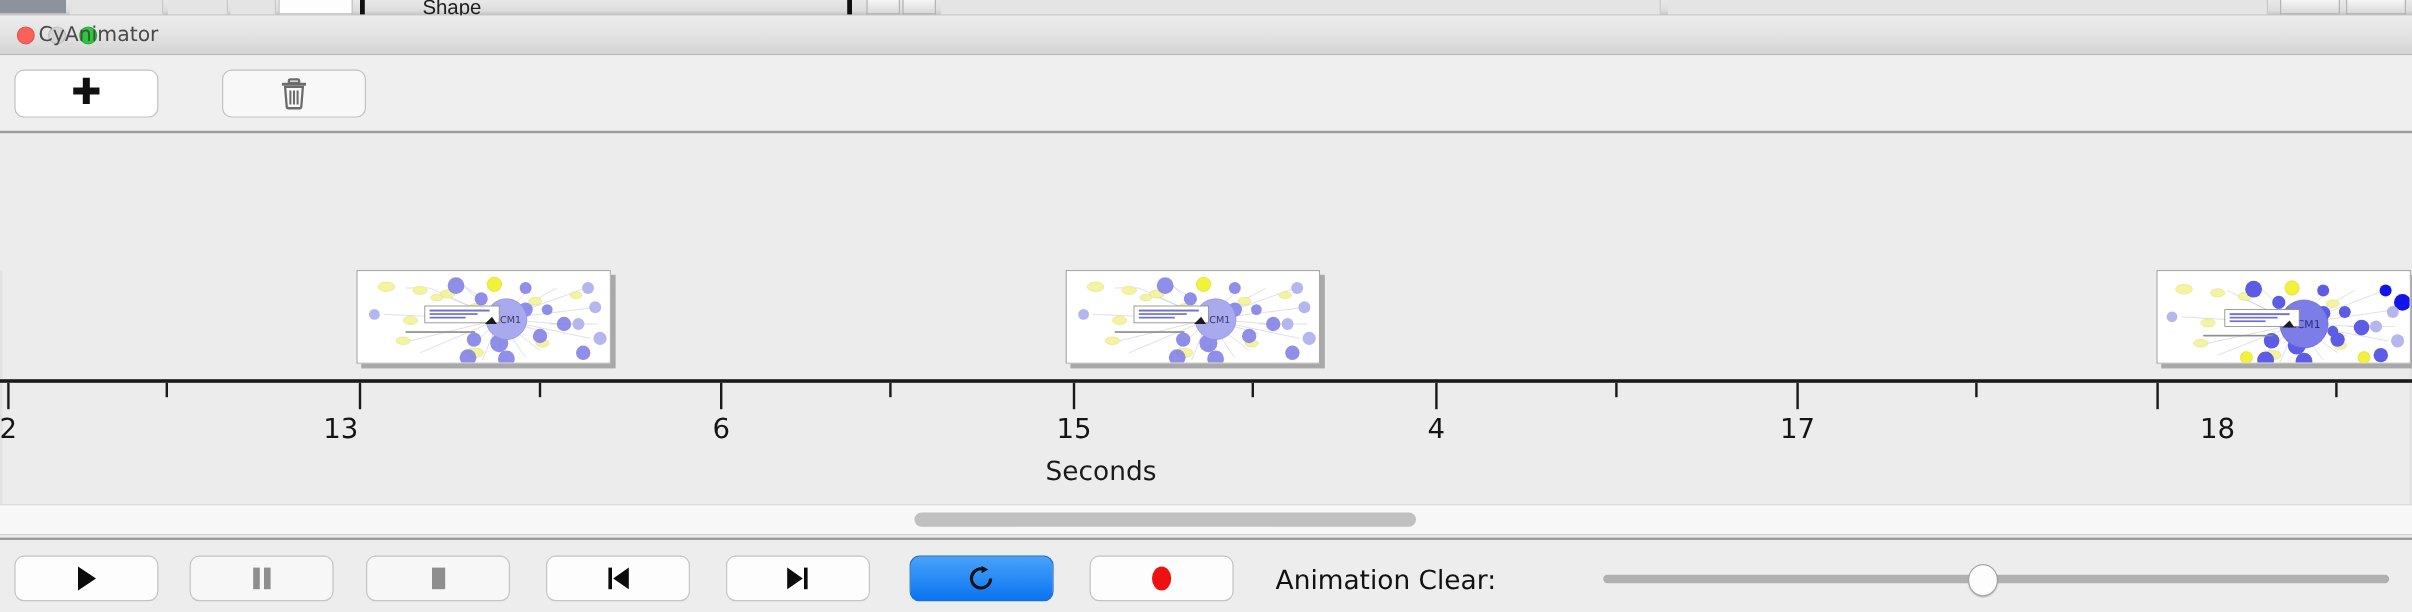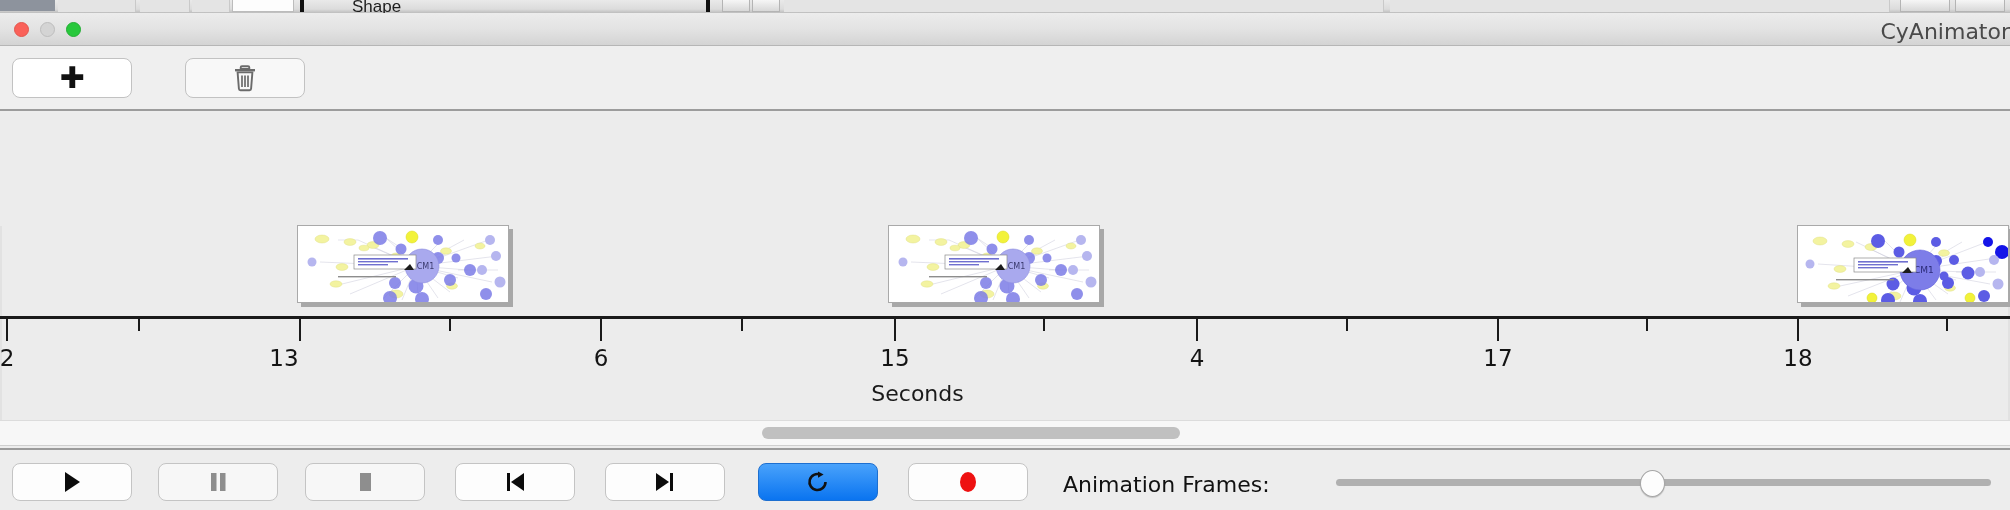--- a/index.html
+++ b/index.html
@@ -49,22 +49,22 @@
     position: absolute; left: 0; top: 13px; width: 2010px; height: 33px;
     background: linear-gradient(to bottom, #ececec 0%, #e3e3e3 50%, #d4d4d4 100%);
     border-bottom: 1px solid #b6b6b6;
   }
   .traffic { position: absolute; left: 14px; top: 9px; display: flex; gap: 11px; }
   .dot { width: 15px; height: 15px; border-radius: 50%; }
   .dot.red    { background: #fa6159; border: 1px solid #e2564d; }
   .dot.yellow { background: #d4d4d4; border: 1px solid #bdbdbd; }
   .dot.green  { background: #28c83c; border: 1px solid #23ae34; }
   .win-title {
-    position: absolute; left: 0; right: 0; top: 6px; text-align: right;
-    font-size: 22px; color: #4a4a4a;
+    position: absolute; left: 0; right: 0; top: 6px; text-align: left;
+    font-size: 17px; color: #4a4a4a;
     font-family: "DejaVu Sans", sans-serif;
     padding-left: 32px;
   }
 
   
   .toolbar {
     position: absolute; left: 0; top: 46px; width: 2010px; height: 65px;
     background: #efefef; border-bottom: 2px solid #9c9c9c;
   }
   .tb-btn {
@@ -411,21 +411,21 @@
         <div class="tick-label" style="left: 284px;">13</div>
         <div class="tick major" style="left: 600px;"></div>
         <div class="tick-label" style="left: 601px;">6</div>
         <div class="tick major" style="left: 894px;"></div>
         <div class="tick-label" style="left: 895px;">15</div>
         <div class="tick major" style="left: 1196px;"></div>
         <div class="tick-label" style="left: 1197px;">4</div>
         <div class="tick major" style="left: 1497px;"></div>
         <div class="tick-label" style="left: 1498px;">17</div>
         <div class="tick major" style="left: 1797px;"></div>
-        <div class="tick-label" style="left: 1798px;">18</div>
+        <div class="tick-label" style="left: 1848px;">18</div>
       </div>
     <div class="axis-title">
       <span>Seconds</span>
     </div>
   </div>
 
   <div class="hscroll">
     <div class="hscroll-thumb"></div>
   </div>
 
@@ -470,17 +470,17 @@
         <path d="M12 2.6 L17.6 5.6 L12 8.8 Z" fill="#111"></path>
       </svg>
     </div>
 
     <div class="pb" style="left:908px;width:120px;">
       <svg width="24" height="26" viewBox="0 0 24 26">
         <ellipse cx="12" cy="13" rx="8" ry="10" fill="#ee1111"></ellipse>
       </svg>
     </div>
 
-    <div class="speed-label">Animation Frames:</div>
+    <div class="speed-label">Animation Clear:</div>
     <div class="slider-track"></div>
     <div class="slider-thumb"></div>
   </div>
 </div>
 
 </body></html>

